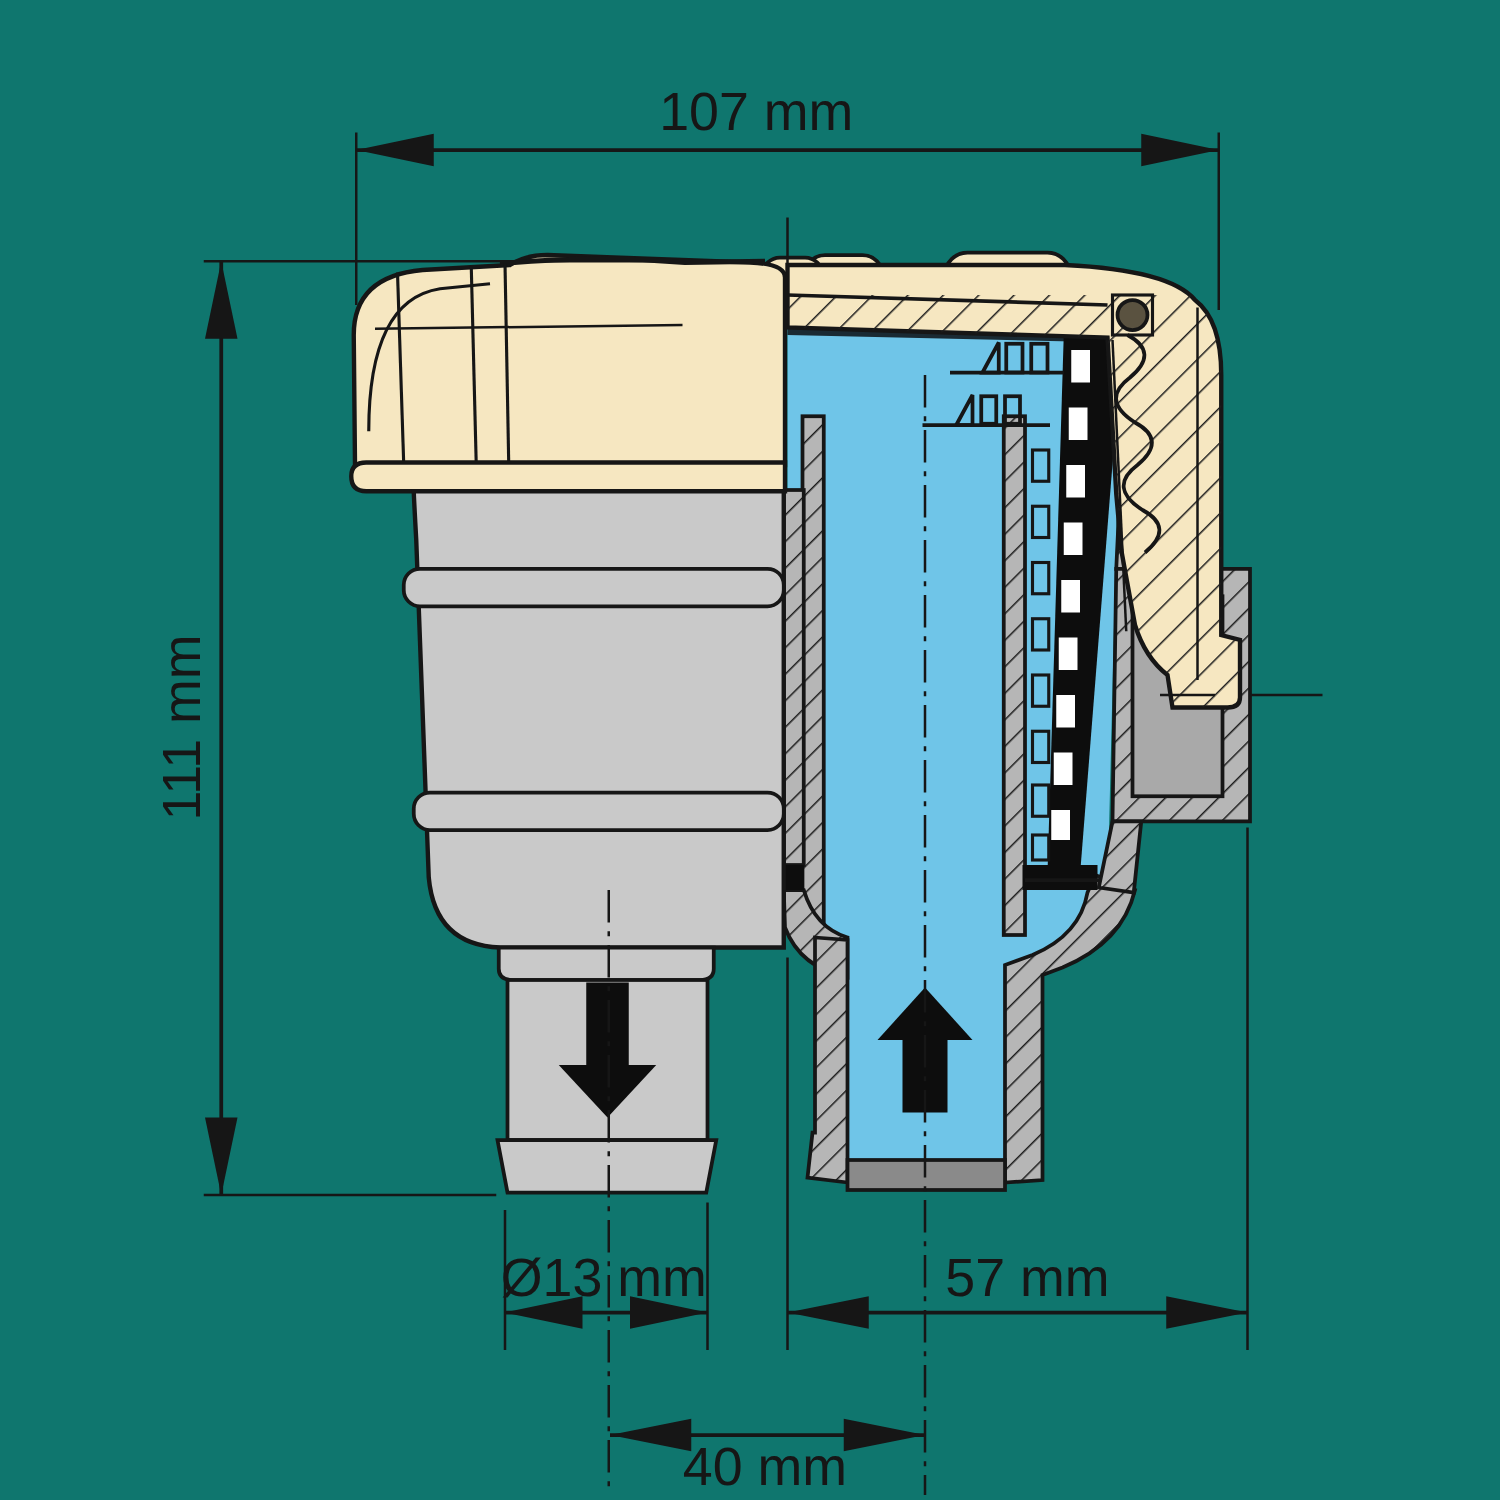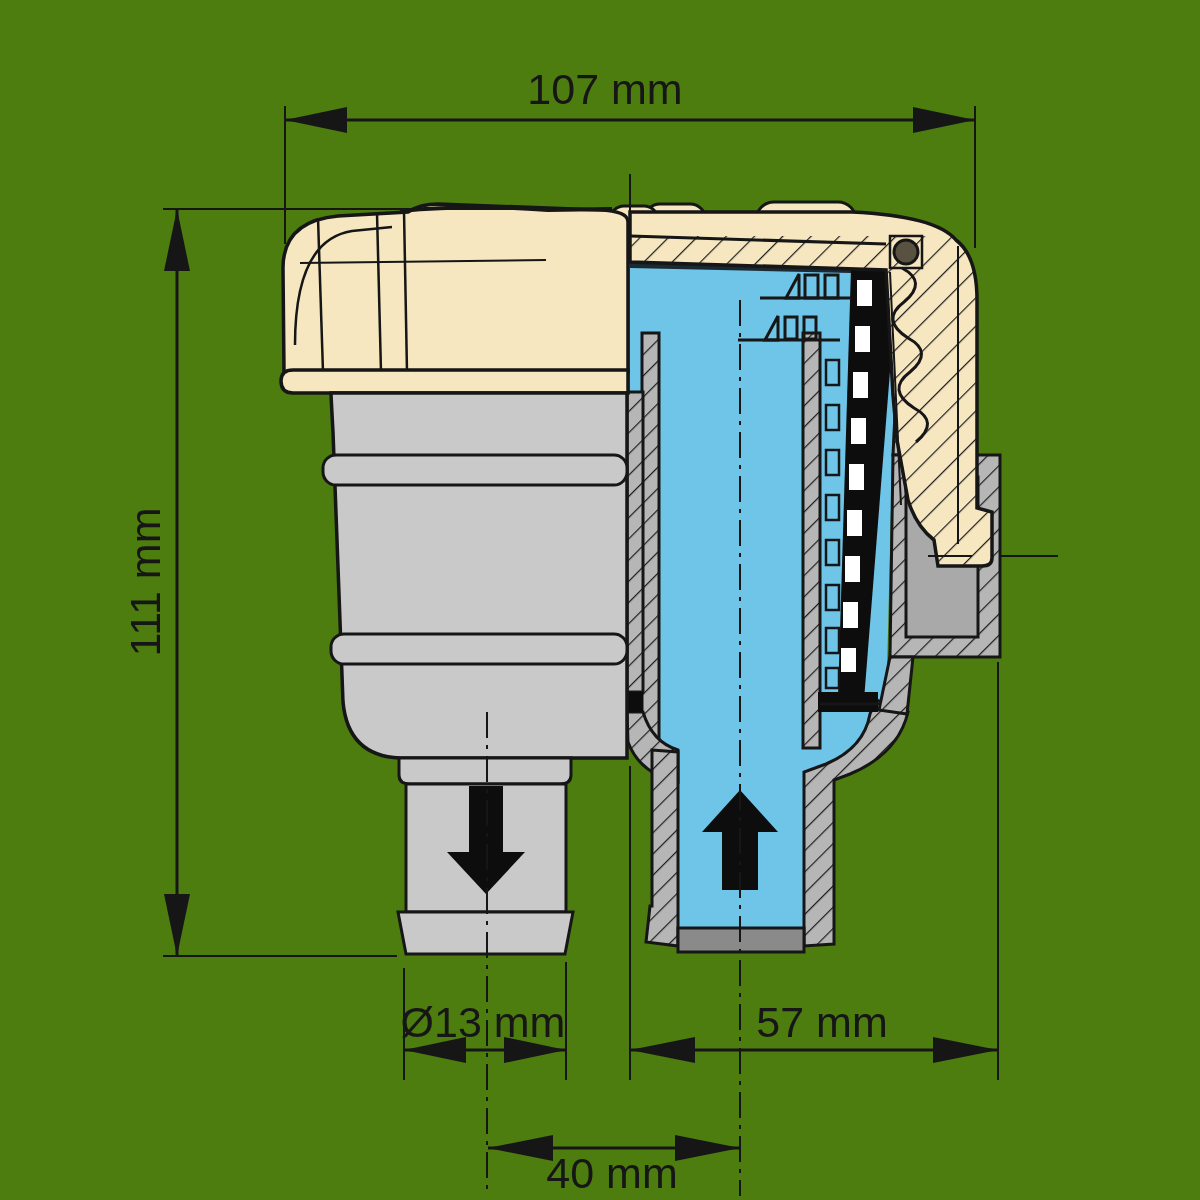--- a/index.html
+++ b/index.html
@@ -1,16 +1,16 @@
 <!DOCTYPE html>
 <html><head>
 <meta charset="utf-8">
 <style>
   html,body{margin:0;padding:0;background:#ffffff;}
-  .canvas{position:relative;width:1200px;height:1200px;background:#4d7c0f;overflow:hidden;
+  .canvas{position:relative;width:1200px;height:1200px;background:#0f766e;overflow:hidden;
           font-family:"Liberation Sans", sans-serif;}
   svg{display:block;}
   text{font-family:"Liberation Sans", sans-serif;fill:#161616;}
   .dim-label{font-size:43px;}
 </style>
 </head>
 <body>
 
 <div class="canvas">
 <svg viewBox="0 0 1200 1200" width="1200" height="1200">

